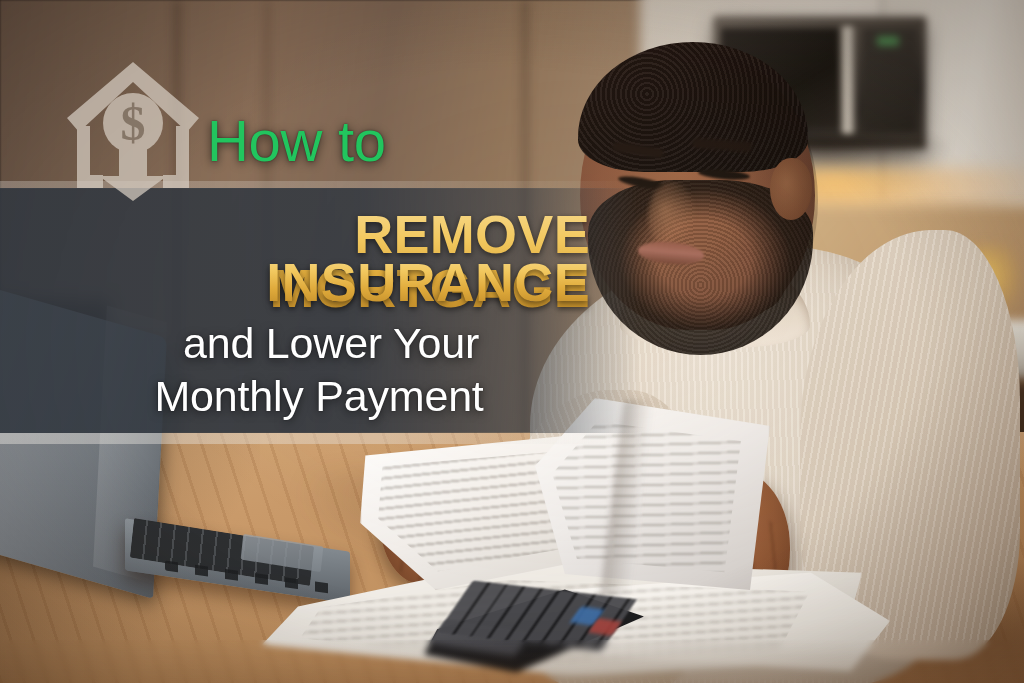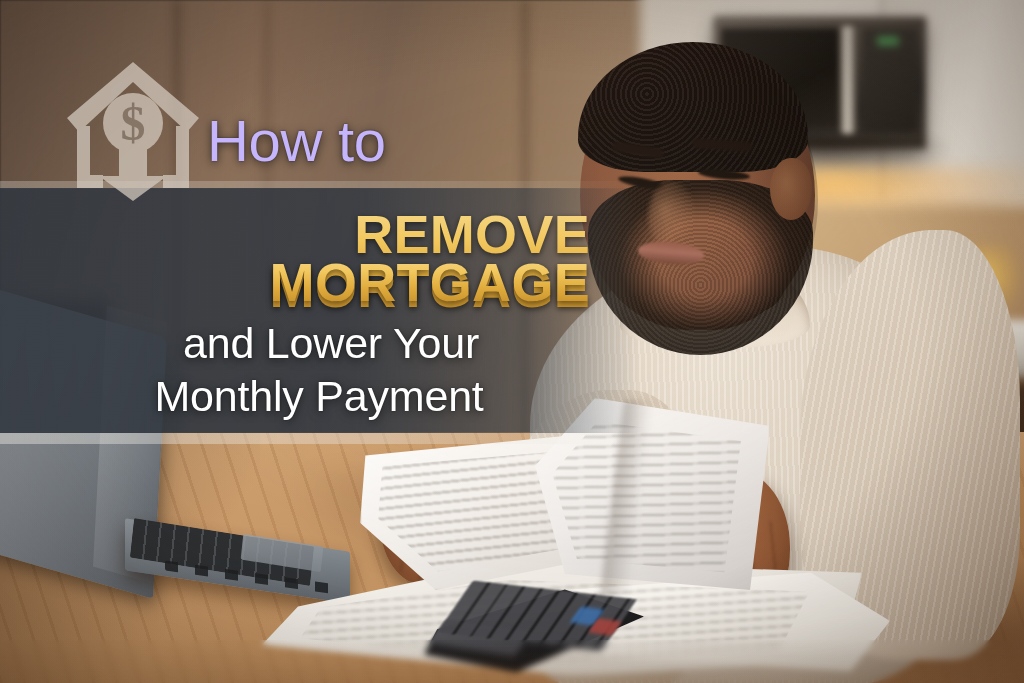--- a/index.html
+++ b/index.html
@@ -438,21 +438,21 @@
       rgba(226,222,216,.22) 60%,
       rgba(226,222,216,.06) 90%,
       rgba(226,222,216,0) 100%);
   }
 
   .headline-block {
     position: absolute; left: 0; top: 0; width: 660px; height: 460px;
   }
   .kicker {
     position: absolute; left: 207px; top: 112px;
-    font-size: 58px; font-weight: 400; color: #c4b5fd;
+    font-size: 58px; font-weight: 400; color: #22c55e;
     letter-spacing: -.3px; line-height: 1;
     text-shadow: 0 2px 10px rgba(0,0,0,.65), 0 0 2px rgba(0,0,0,.5);
   }
   .gold-line {
     position: absolute; width: 530px; text-align: right;
     font-size: 54px; font-weight: 700; letter-spacing: .3px; line-height: 1;
     background: linear-gradient(180deg,
       #f6d888 0%, #f2c85f 30%, #e0ab3c 62%, #c08b28 100%);
     -webkit-background-clip: text; background-clip: text;
     color: transparent; -webkit-text-fill-color: transparent;
@@ -585,18 +585,18 @@
       <circle cx="70" cy="67" r="30" fill="#d6cdc2"></circle>
       <text x="70" y="84" text-anchor="middle" font-family="'Liberation Serif', serif" font-size="50" font-weight="700" fill="#8b7f72">$</text>
 
       <path d="M56 92 L84 92 L84 120 L104 120 L70 145 L36 120 L56 120 Z" fill="#d6cdc2"></path>
     </svg>
   </div>
 
   <div class="headline-block">
     <div class="kicker">How to</div>
     <div class="gold-line gold-1">REMOVE MORTGAGE</div>
-    <div class="gold-line gold-2">MORTGAGE</div>
+    <div class="gold-line gold-2">INSURANCE</div>
     <div class="sub-line sub-1">and Lower Your</div>
     <div class="sub-line sub-2">Monthly Payment</div>
   </div>
 
 </div>
 
 </body></html>

